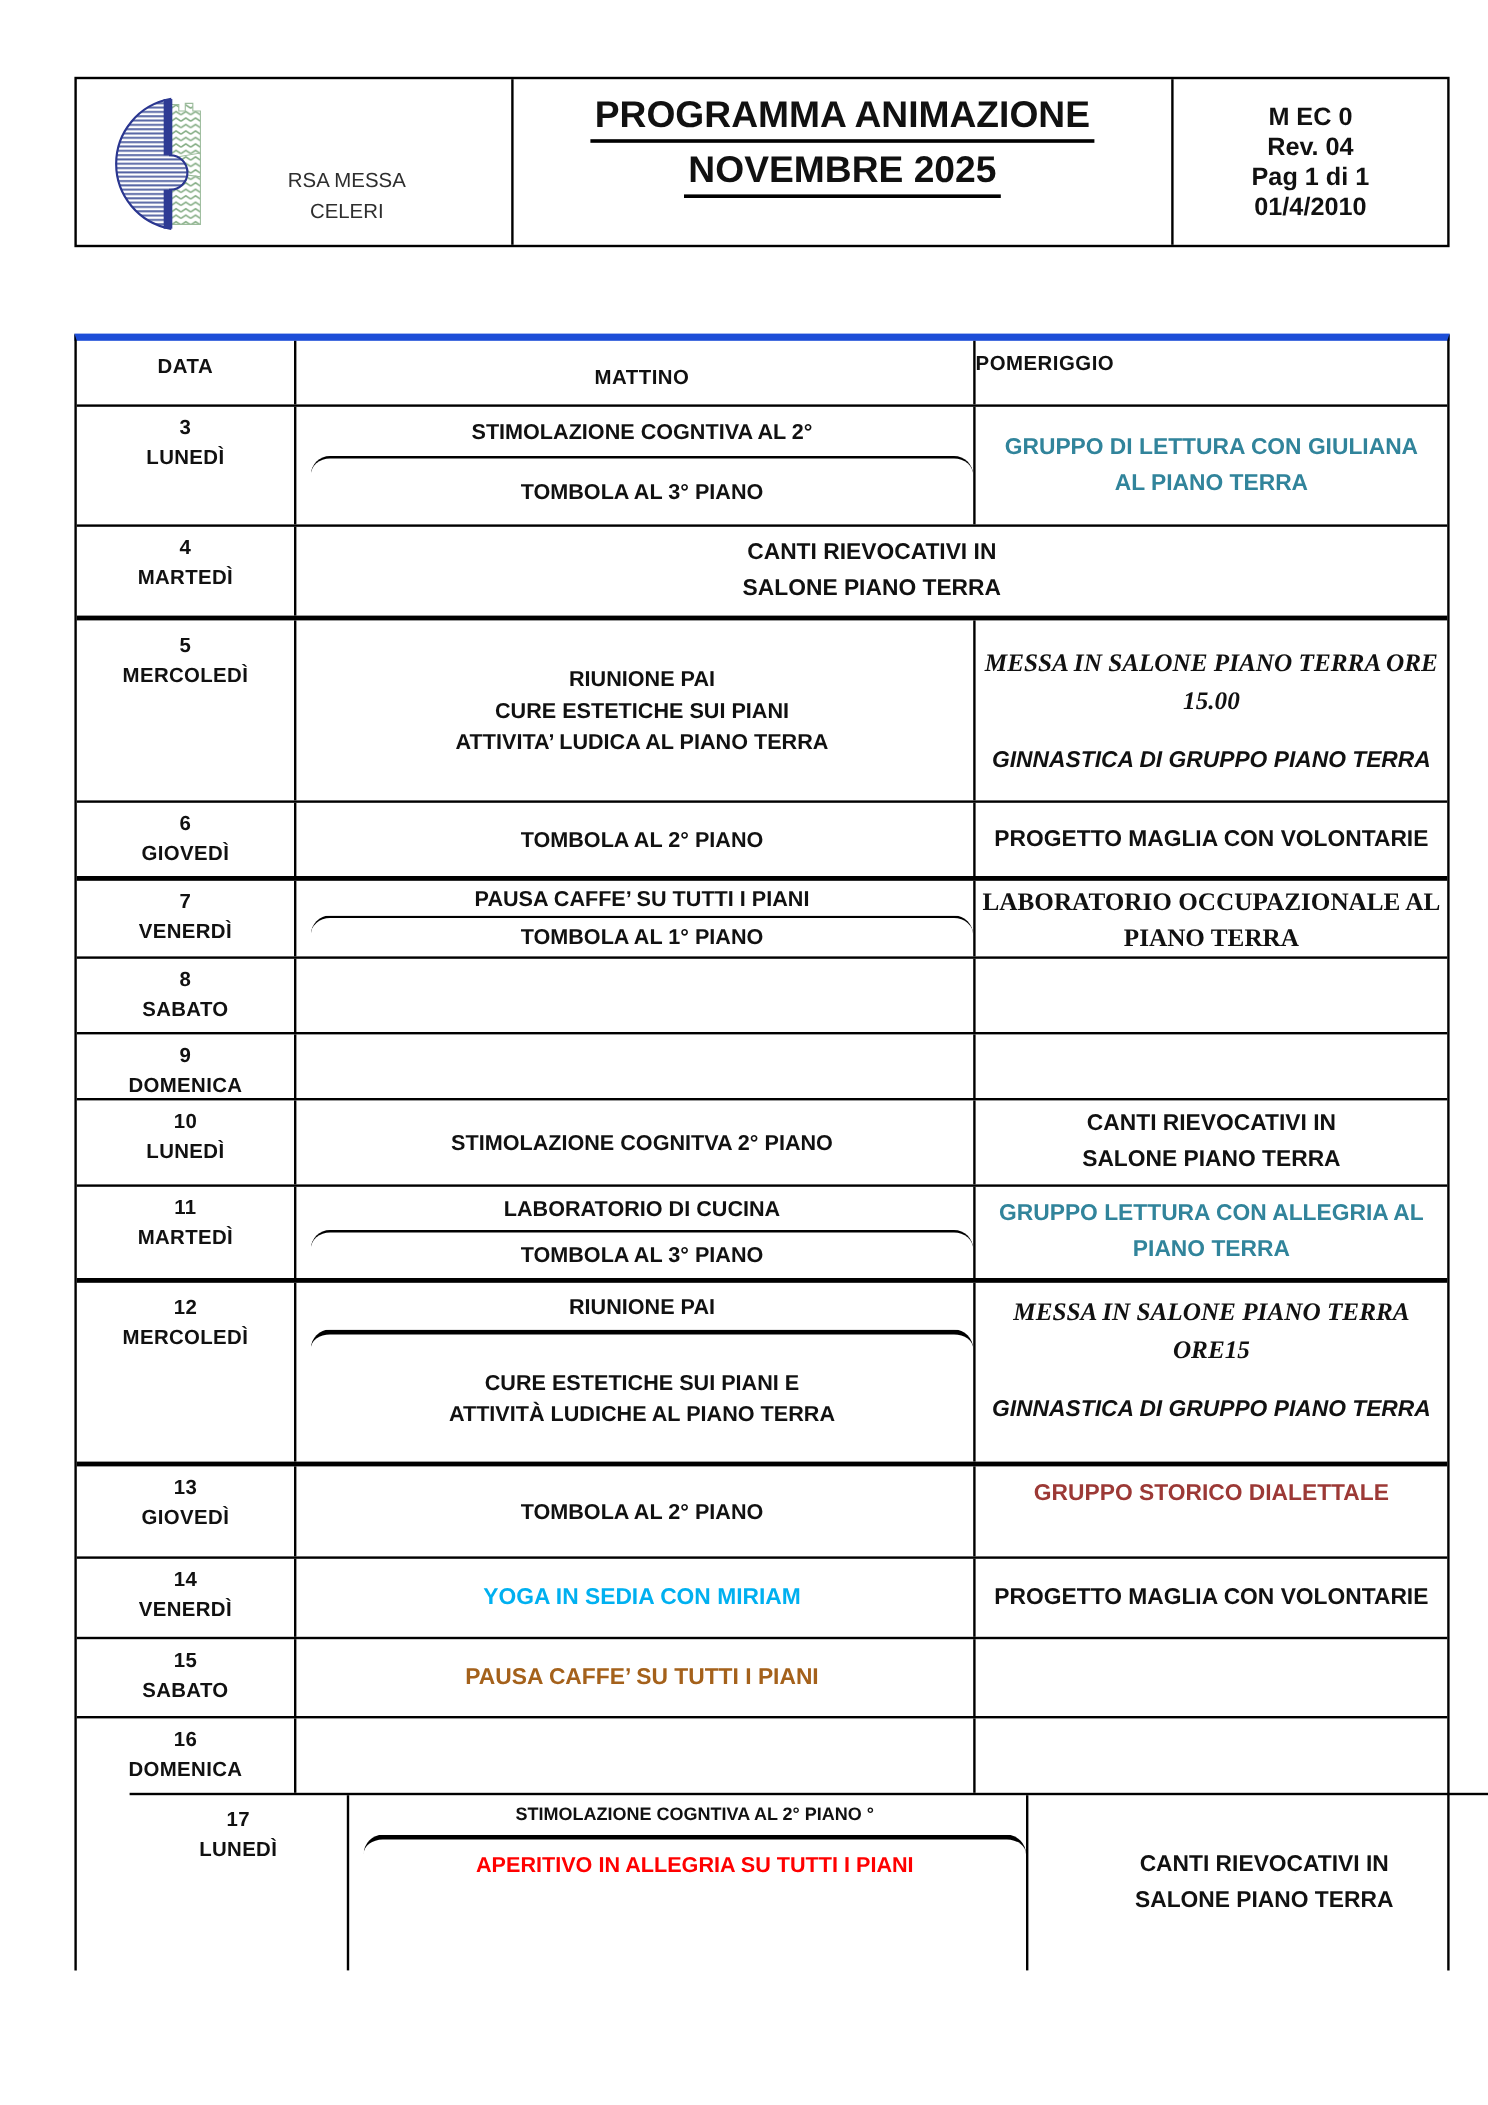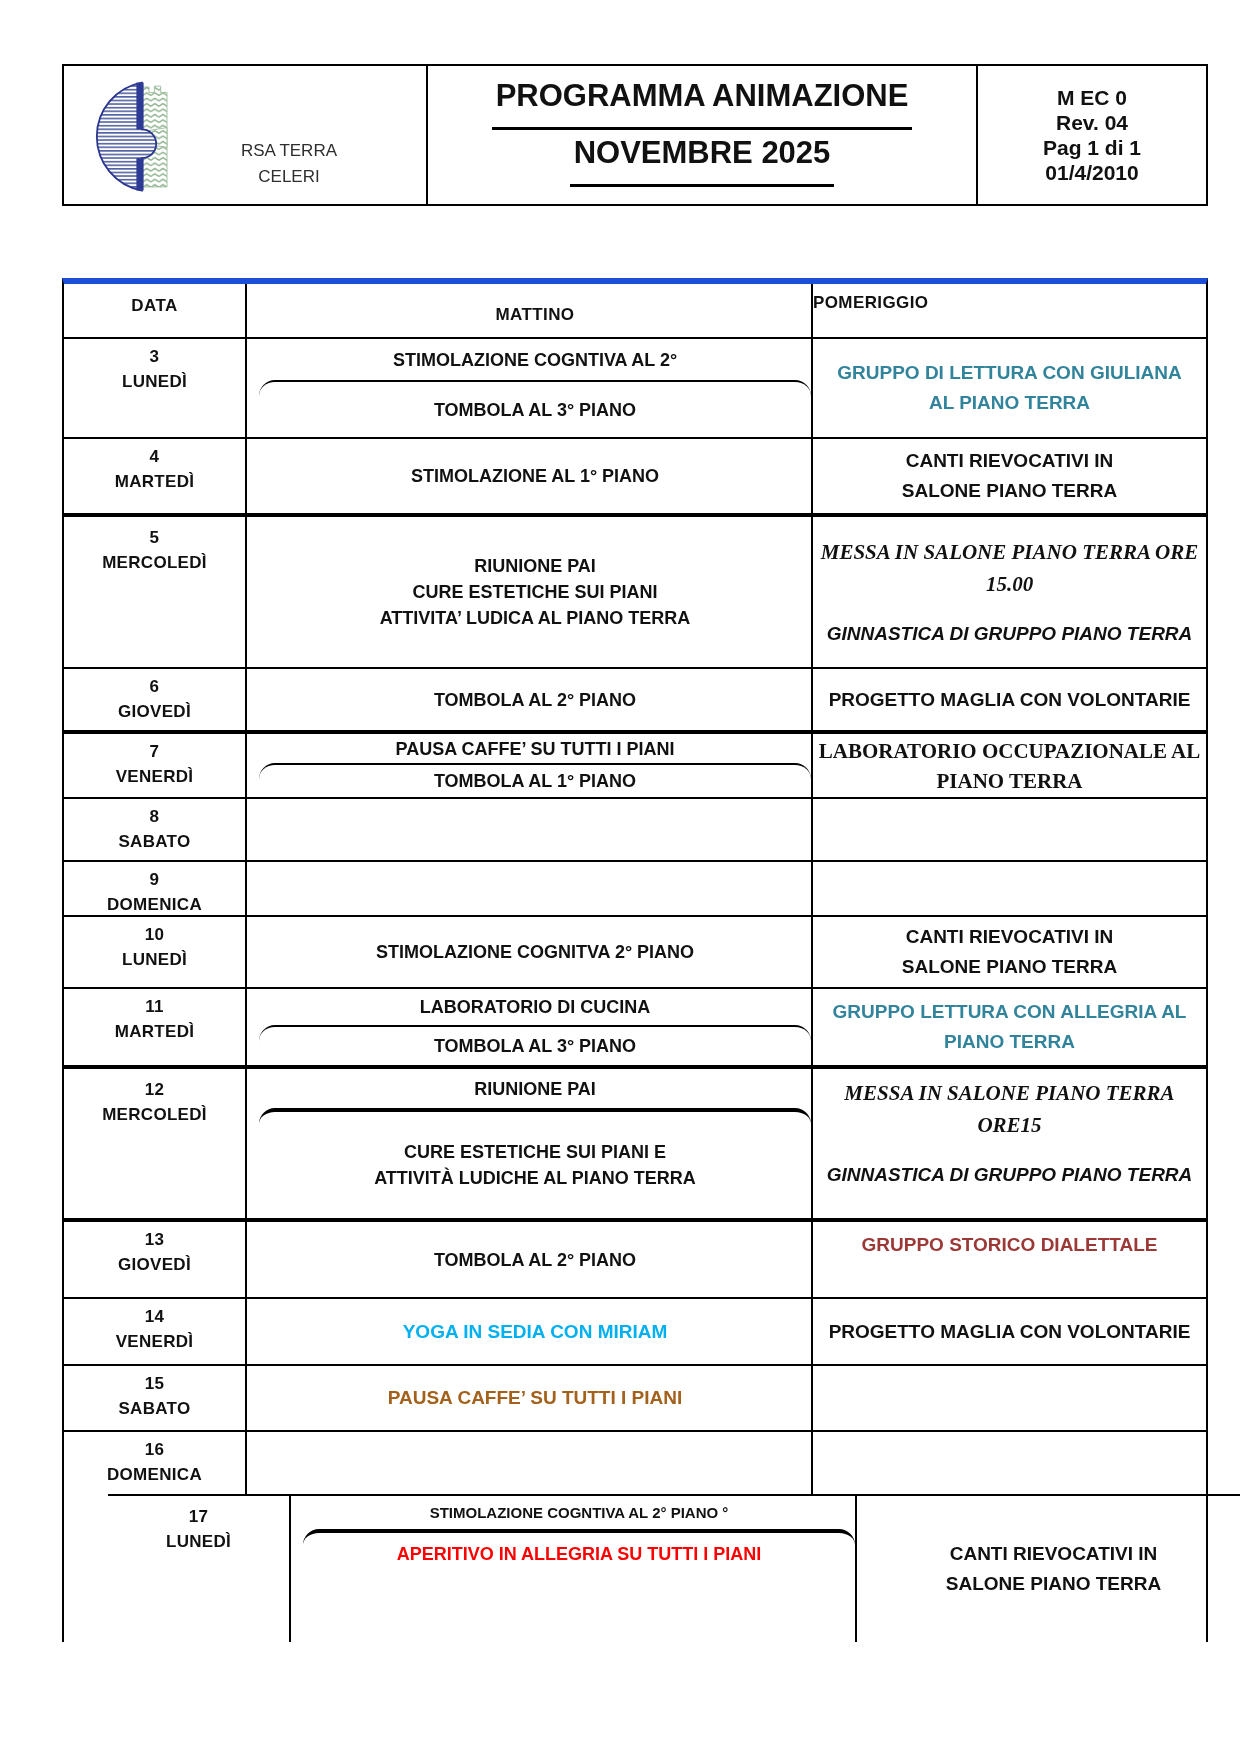--- a/index.html
+++ b/index.html
@@ -7,21 +7,21 @@
         font-family:"Liberation Sans",sans-serif;color:#111;overflow:hidden;}
 
   
   .header-box{position:absolute;left:62px;top:64px;width:1146px;height:142px;
               border:2px solid #000;box-sizing:border-box;display:flex;}
   .h-sec{box-sizing:border-box;height:100%;}
   .h-logo{width:364px;border-right:2px solid #000;position:relative;}
   .h-title{width:550px;border-right:2px solid #000;text-align:center;padding-top:13px;}
   .h-doc{flex:1;text-align:center;font-weight:bold;font-size:21px;line-height:25px;padding-top:19px;}
   .title-line{display:inline-block;font-size:31px;font-weight:bold;letter-spacing:0px;
-              border-bottom:3px solid #000;padding:0 4px 14px 4px;line-height:34px;margin-bottom:6px;}
+              border-bottom:3px solid #000;padding:0 4px 3px 4px;line-height:34px;margin-bottom:6px;}
   .logo-art{position:absolute;left:22px;top:8px;}
   .logo-text{position:absolute;left:150px;top:72px;width:150px;text-align:center;
              font-size:17px;line-height:26px;color:#2e2e2e;}
 
   
   .tbl{position:absolute;left:62px;top:278px;width:1146px;box-sizing:border-box;
        border-left:2px solid #000;border-right:2px solid #000;border-top:6px solid #1d4ed8;}
   .row{display:flex;box-sizing:border-box;width:100%;}
   .row.bt-thin{border-top:2px solid #000;}
   .row.bt-thick{border-top:4px solid #000;}
@@ -68,21 +68,21 @@
           <path d="M52,18 L52,8 L58,8 L58,14 L63,14 L63,7 L70,7 L70,13 L76,13 L76,6 L83,6 L83,13 L90,13 L90,18 L90,118 L52,118 Z" fill="url(#ch)" stroke="#9BBB9B" stroke-width="1"></path>
 
           <polygon points="18,64 90,52 90,74" fill="url(#ch)" stroke="#9BBB9B" stroke-width="1"></polygon>
 
           <path d="M62,2 A61,61 0 0 0 62,122 L62,86 A16,16 0 0 0 62,54 Z" fill="url(#hl)" stroke="#2A3690" stroke-width="2"></path>
           <rect x="56" y="2" width="8" height="52" fill="#2E3B94"></rect>
           <rect x="56" y="86" width="8" height="36" fill="#2E3B94"></rect>
         </svg>
       </div>
       <div class="logo-text">
-        <div>RSA TERRA</div>
+        <div>RSA MESSA</div>
         <div>CELERI</div>
       </div>
     </div>
     <div class="h-sec h-title">
       <div><span class="title-line">PROGRAMMA ANIMAZIONE</span></div>
       <div><span class="title-line">NOVEMBRE 2025</span></div>
     </div>
     <div class="h-sec h-doc">
       <div>M EC 0</div>
       <div>Rev. 04</div>
@@ -114,25 +114,20 @@
           <div class="cell c-pom">
             <div class="ln s-pom" style="color: rgb(49, 132, 155);">GRUPPO DI LETTURA CON GIULIANA</div>
             <div class="ln s-pom" style="color: rgb(49, 132, 155);">AL PIANO TERRA</div>
           </div>
         </div>
         <div class="row bt-thin" style="height: 76px;">
           <div class="cell c-day">
             <div>4</div>
             <div>MARTEDÌ</div>
           </div>
-          <div class="cell c-mat">
-            <div class="seg grow">
-              <div class="ln s-sans" style="color: rgb(17, 17, 17);">STIMOLAZIONE AL  1° PIANO</div>
-            </div>
-          </div>
           <div class="cell c-pom">
             <div class="ln s-pom" style="color: rgb(17, 17, 17);">CANTI RIEVOCATIVI IN</div>
             <div class="ln s-pom" style="color: rgb(17, 17, 17);">SALONE PIANO TERRA</div>
           </div>
         </div>
         <div class="row bt-thick" style="height: 154px;">
           <div class="cell c-day" style="padding-top: 8px;">
             <div>5</div>
             <div>MERCOLEDÌ</div>
           </div>

